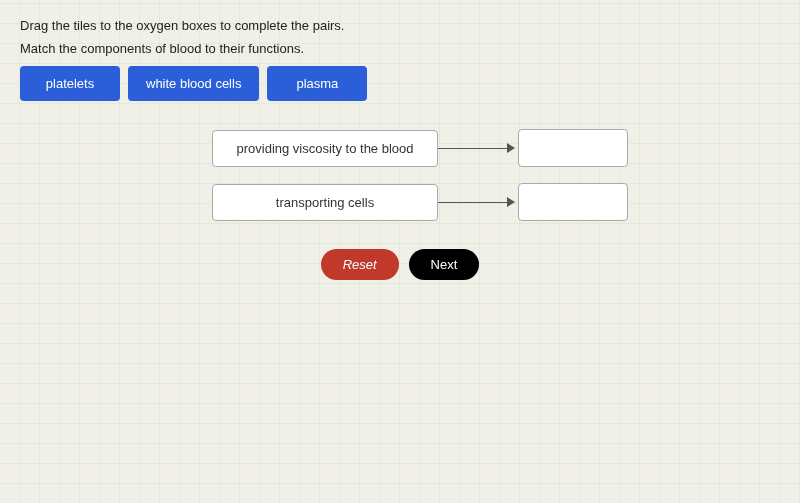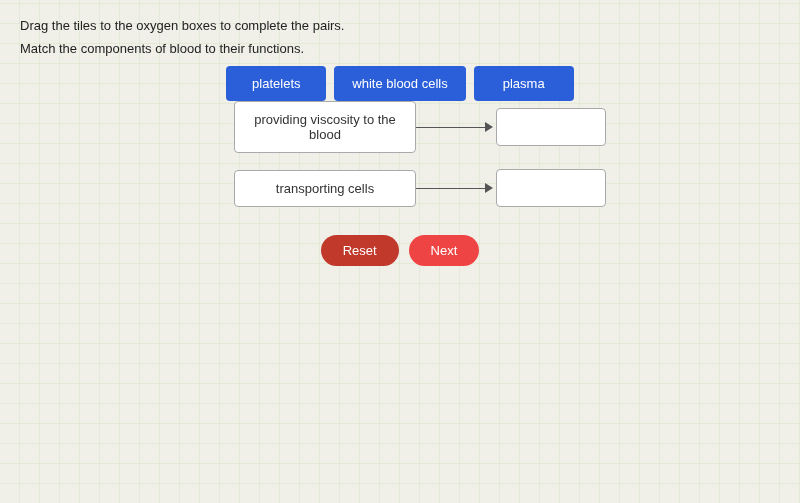--- a/index.html
+++ b/index.html
@@ -27,22 +27,22 @@
     }
 
     .instructions {
       font-size: 13px;
       color: #222;
       margin-bottom: 8px;
     }
 
     .tiles-row {
       display: flex;
-      justify-content: center;
       gap: 8px;
+      margin-bottom: 28px;
       margin-top: 10px;
     }
 
     .tile {
       background: #2b5fd9;
       color: white;
       font-size: 13px;
       font-weight: 500;
       padding: 10px 18px;
       border-radius: 4px;
@@ -66,21 +66,21 @@
       gap: 0;
     }
 
     .function-box {
       background: white;
       border: 1px solid #aaa;
       border-radius: 4px;
       padding: 10px 14px;
       font-size: 13px;
       color: #333;
-      width: 182px;
+      width: 226px;
       text-align: center;
       cursor: default;
     }
 
     .arrow-line {
       display: flex;
       align-items: center;
       width: 80px;
     }
 
@@ -119,24 +119,25 @@
     }
 
     .btn-reset {
       background: #c0392b;
       color: white;
       border: none;
       border-radius: 20px;
       padding: 8px 22px;
       font-size: 13px;
       cursor: pointer;
+      font-style: italic;
     }
 
     .btn-next {
-      background: #ef4444;
+      background: #000000;
       color: white;
       border: none;
       border-radius: 20px;
       padding: 8px 22px;
       font-size: 13px;
       cursor: pointer;
     }
   </style>
 </head>
 <body>

